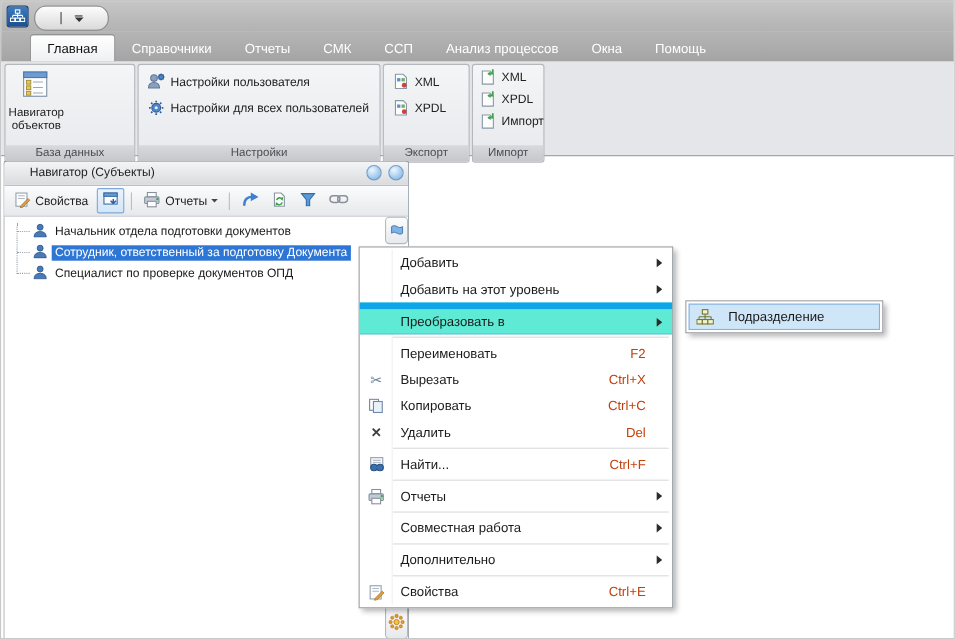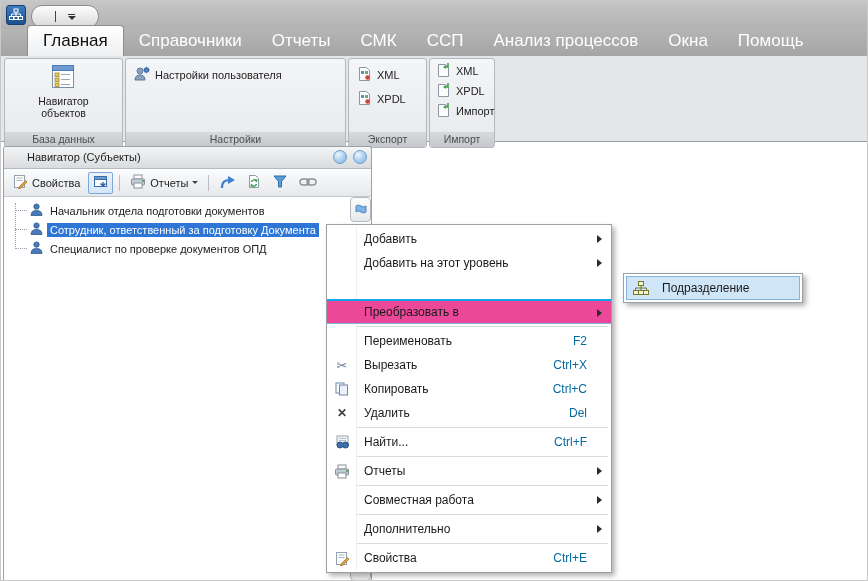--- a/index.html
+++ b/index.html
@@ -7,27 +7,27 @@
   .stage{position:relative;width:868px;height:581px;background:#ffffff;overflow:hidden;border:1px solid #c8c8c8;box-sizing:border-box;}
   
   .titlebar{position:absolute;left:0;top:0;width:868px;height:28px;background:linear-gradient(#c6c6c6,#b2b2b2);}
   .appicon{position:absolute;left:5px;top:4px;width:20px;height:20px;border-radius:3px;background:linear-gradient(#3e7dc0,#1c4f8d);border:1px solid #163e70;box-sizing:border-box;display:flex;align-items:center;justify-content:center;}
   .qat{position:absolute;left:30px;top:4px;width:66px;height:21px;background:linear-gradient(#fdfdfd,#d9d9d9);border:1px solid #8b8b8b;border-radius:11px;display:flex;align-items:center;justify-content:center;gap:12px;}
   .qat-cursor{width:1px;height:11px;background:#444;}
   .qat-dd{display:flex;flex-direction:column;align-items:center;gap:1px;}
   .qat-dd .bar{width:7px;height:1px;background:#333;}
   .tri-down{width:0;height:0;border-left:4px solid transparent;border-right:4px solid transparent;border-top:4px solid #333;}
   .tabsrow{position:absolute;left:0;top:28px;width:868px;height:27px;background:linear-gradient(#b5b5b5,#a4a4a4);display:flex;align-items:flex-end;padding-left:26px;box-sizing:border-box;}
-  .tab{padding:5px 15px 5px 15px;font-size:17px;color:#ffffff;cursor:default;white-space:nowrap;margin-top:36px;}
+  .tab{padding:5px 15px 5px 15px;font-size:12px;color:#ffffff;cursor:default;white-space:nowrap;margin-top:36px;}
   .tab.active{background:linear-gradient(#ffffff,#eef0f2);border:1px solid #8e8e8e;border-bottom:none;border-radius:4px 4px 0 0;color:#111;}
   
   .ribbon{position:absolute;left:0;top:55px;width:868px;height:85px;background:#e4e6e9;border-bottom:1px solid #9aa0a6;}
   .rgroup{position:absolute;top:2px;height:90px;background:linear-gradient(#f4f5f7,#e7e9ec);border:1px solid #b4b7bc;border-radius:3px;box-sizing:border-box;}
   .rcap{position:absolute;left:0;right:0;bottom:0;height:15px;background:linear-gradient(#d7d9dc,#c5c7cb);border-radius:0 0 3px 3px;font-size:10.5px;color:#4a4d52;text-align:center;line-height:15px;}
-  .bigbtns{display:flex;justify-content:center;gap:2px;padding-top:2px;}
+  .bigbtns{display:flex;justify-content:center;gap:2px;padding-top:2px;flex-direction:column;}
   .bigbtn{width:56px;height:62px;display:flex;flex-direction:column;align-items:center;font-size:10.5px;line-height:1.15;text-align:center;color:#222;border-radius:3px;}
   .bigbtn .bicon{margin:2px 0 2px 0;}
   .smallrow{display:flex;align-items:center;gap:5px;height:24px;padding-left:8px;font-size:11px;color:#222;}
   .srows{padding-top:4px;}
   
   .panel{position:absolute;left:2px;top:145px;width:369px;height:436px;border:1px solid #98a0a8;border-bottom:none;background:#fff;box-sizing:border-box;border-radius:3px 3px 0 0;}
   .phead{height:21px;background:linear-gradient(#f4f5f6,#d9dbde);border-bottom:1px solid #b5bac0;border-radius:3px 3px 0 0;font-size:11px;color:#1e1e1e;line-height:21px;padding-left:23px;position:relative;}
   .roundbtn{position:absolute;top:3px;width:14px;height:14px;border-radius:50%;border:1px solid #6f9ec9;background:radial-gradient(circle at 35% 30%, #eef7fe, #a9cdf0 55%, #7fb0de);box-sizing:border-box;}
   .ptool{height:27px;background:linear-gradient(#fbfcfd,#e6e8eb);border-bottom:1px solid #c3c8cd;display:flex;align-items:center;padding:0 5px;gap:4px;}
   .tbtn{display:flex;align-items:center;gap:4px;font-size:11px;color:#222;padding:2px 4px;border-radius:2px;}
@@ -42,23 +42,23 @@
   .tlabel.sel{background:#2e76d5;color:#fff;}
   
   .stripbtn{position:absolute;background:linear-gradient(#fdfdfd,#e7e9ec);border:1px solid #b3b9c0;border-radius:4px;box-sizing:border-box;display:flex;align-items:center;justify-content:center;z-index:5;}
   .handle-glyph{font-size:11px;color:#333;transform:rotate(90deg);display:block;}
   
   .menu{position:absolute;left:325px;top:223px;width:286px;background:#ffffff;border:1px solid #9ba0a5;box-shadow:3px 3px 5px rgba(0,0,0,0.3);padding:2px 0;z-index:50;box-sizing:border-box;}
   .menu::before{content:"";position:absolute;left:29px;top:2px;bottom:2px;width:1px;background:#efeff1;}
   .mitem{position:relative;height:24px;display:flex;align-items:center;font-size:12px;color:#1a1a1a;}
   .mic{width:30px;flex:0 0 auto;display:flex;align-items:center;justify-content:center;}
   .mlabel{padding-left:7px;}
-  .mshort{margin-left:auto;padding-right:24px;font-size:12px;color:#0369a1;}
+  .mshort{margin-left:auto;padding-right:24px;font-size:12px;color:#c2410c;}
   .marrow{position:absolute;right:9px;top:8px;width:0;height:0;border-top:4px solid transparent;border-bottom:4px solid transparent;border-left:5px solid #2b2b2b;}
-  .mitem.hl{background:#ec4899;border-top:2px solid #0ea5e9;border-bottom:1px solid #84b3de;height:22px;margin-top:24px;}
+  .mitem.hl{background:#5eead4;border-top:6px solid #0ea5e9;border-bottom:1px solid #84b3de;height:22px;}
   .msep{height:1px;background:#dadbdc;margin:2px 3px 2px 30px;}
   .glyph-blue{color:#667f9b;font-size:13px;line-height:1;}
   .glyph-x{color:#3a3f45;font-size:12px;font-weight:bold;line-height:1;}
   
   .submenu{position:absolute;left:622px;top:272px;width:180px;background:#fff;border:1px solid #9ba0a5;box-shadow:3px 3px 5px rgba(0,0,0,0.3);padding:2px;z-index:60;box-sizing:border-box;}
   .smitem{height:24px;display:flex;align-items:center;font-size:12px;color:#1a1a1a;background:#cfe6f8;border:1px solid #84b3de;box-sizing:border-box;}
   .smitem .mic{width:28px;}
 </style>
 </head>
 <body>
@@ -121,20 +121,30 @@
         <div class="smallrow">
           <span>
             <svg width="16" height="16" viewBox="0 0 16 16">
               <circle cx="6" cy="5" r="3" fill="#8aa0bd" stroke="#5f7a99"></circle>
               <path d="M1 14 Q1 9 6 9 Q11 9 11 14 Z" fill="#8aa0bd" stroke="#5f7a99"></path>
               <circle cx="12.5" cy="4" r="2.2" fill="#4f86c6" stroke="#2f5f9e"></circle>
               <path d="M12.5 0.8 V1.8 M12.5 6.2 V7.2 M9.3 4 H10.3 M14.7 4 H15.7 M10.3 1.8 L11 2.5 M14.7 1.8 L14 2.5 M10.3 6.2 L11 5.5 M14.7 6.2 L14 5.5" stroke="#2f5f9e" stroke-width="1"></path>
             </svg>
           </span>
           <span>Настройки пользователя</span>
+        </div>
+        <div class="smallrow">
+          <span>
+            <svg width="16" height="16" viewBox="0 0 16 16">
+              <circle cx="8" cy="8" r="4" fill="#4f86c6" stroke="#2f5f9e"></circle>
+              <circle cx="8" cy="8" r="1.4" fill="#e8f0f8"></circle>
+              <path d="M8 1.5 V3 M8 13 V14.5 M1.5 8 H3 M13 8 H14.5 M3.4 3.4 L4.5 4.5 M12.6 3.4 L11.5 4.5 M3.4 12.6 L4.5 11.5 M12.6 12.6 L11.5 11.5" stroke="#2f5f9e" stroke-width="1.6"></path>
+            </svg>
+          </span>
+          <span>Настройки для всех пользователей</span>
         </div>
       </div>
       <div class="rcap">Настройки</div>
     </div>
 
     <div class="rgroup" style="left:347px;width:79px;">
       <div class="srows">
         <div class="smallrow">
           <span>
             <svg width="15" height="16" viewBox="0 0 15 16">

